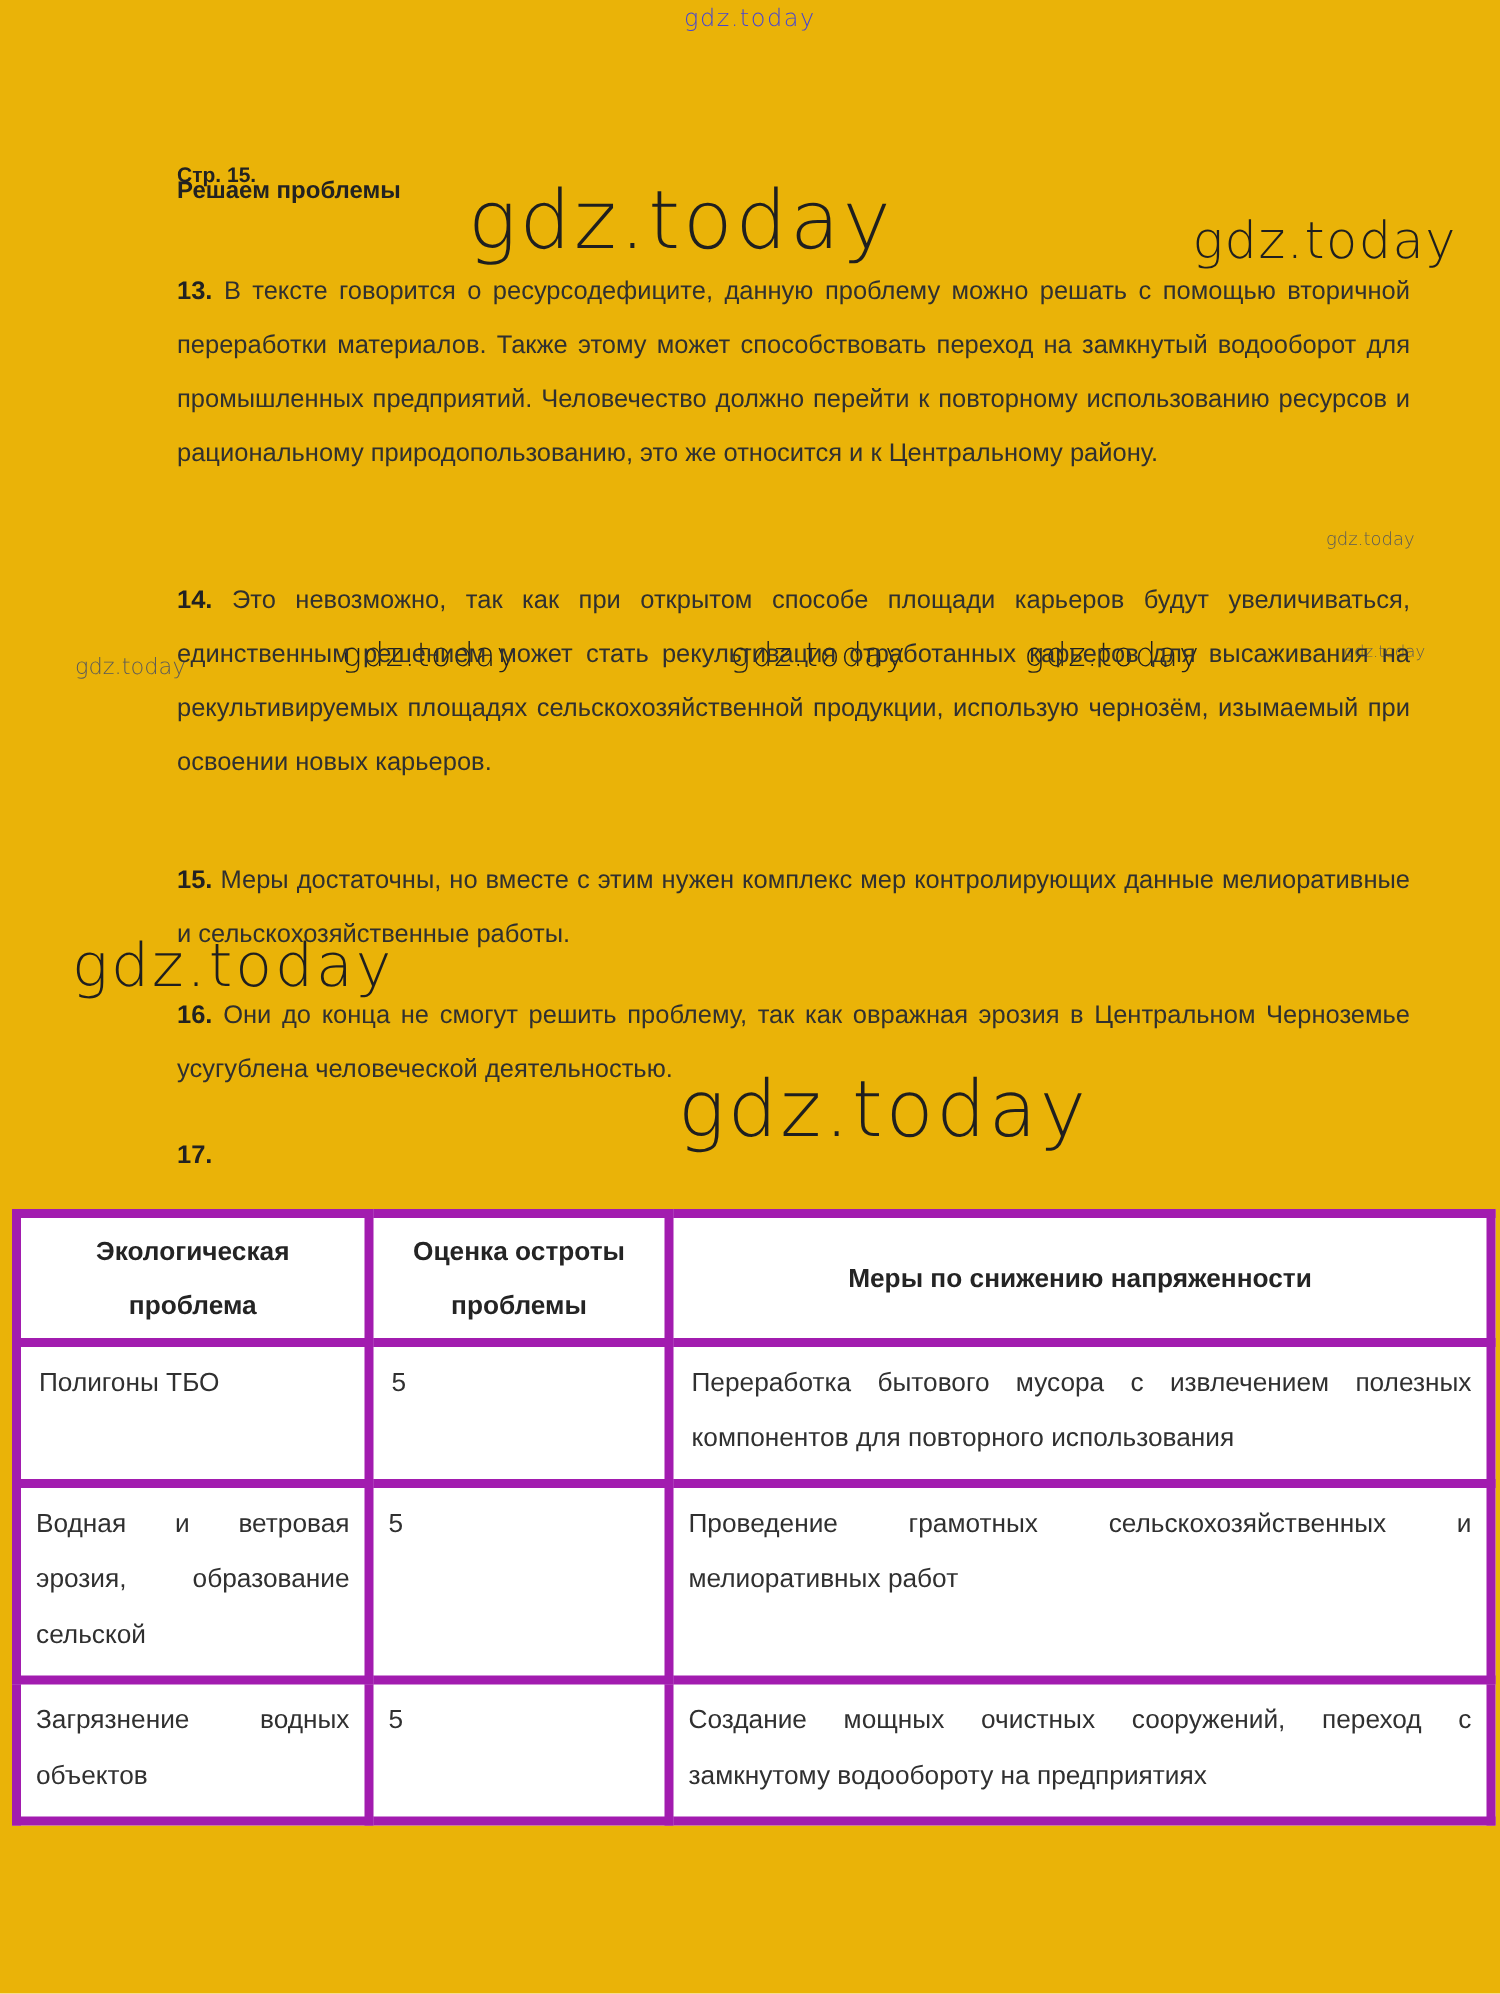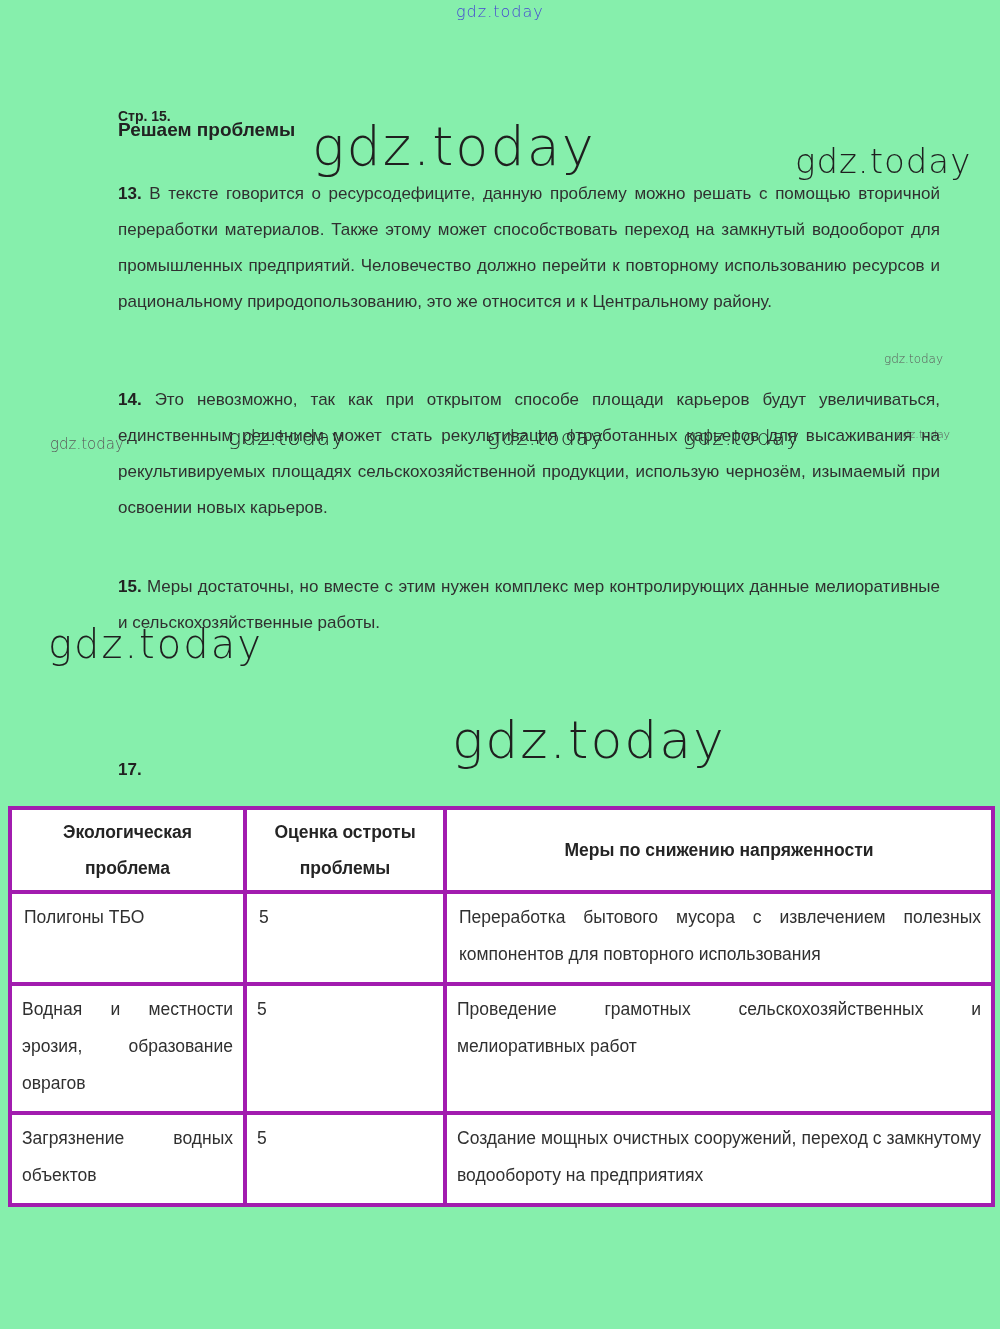--- a/index.html
+++ b/index.html
@@ -1,19 +1,19 @@
 <!DOCTYPE html>
 <html><head>
 <meta charset="utf-8">
 <style>
   html,body{margin:0;padding:0;background:#ffffff;}
   .page{
     position:relative;
     width:1000px;height:1329px;
-    background:#86efac;
+    background:#eab308;
     font-family:"Liberation Sans","DejaVu Sans",sans-serif;
     color:#2d2d2d;
     overflow:hidden;
   }
   
   .wm{
     position:absolute;
     font-family:"DejaVu Sans",sans-serif;
     font-weight:200;
     color:#1f1f1f;
@@ -24,21 +24,21 @@
   }
   .wm-blue{color:#4646d2;}
   .wm-faint{color:#5a5a5a;letter-spacing:0;}
   
   .h-page{
     position:absolute;left:118px;top:64px;
     font-size:14px;font-weight:bold;color:#222;margin-top:44px;
   }
   .h-section{
     position:absolute;left:118px;top:119px;
-    font-size:19px;font-weight:bold;color:#222;
+    font-size:16px;font-weight:bold;color:#222;
   }
   
   .para{
     position:absolute;left:118px;width:822px;
     font-size:17px;line-height:36px;
     text-align:justify;color:#303030;
   }
   .para .pnum{font-weight:bold;color:#222;}
   
   table.answers{
@@ -47,21 +47,21 @@
     border-collapse:collapse;
     table-layout:fixed;
     font-size:17.5px;color:#303030;
     background:#fff;
   }
   table.answers col.c1{width:235px;}
   table.answers col.c2{width:200px;}
   table.answers col.c3{width:548px;}
   table.answers th,
   table.answers td{
-    border:4px solid #a21caf;
+    border:6px solid #a21caf;
     line-height:37px;
     padding:5px 10px 9px 10px;
     vertical-align:top;
     overflow:hidden;
   }
   table.answers th{
     height:62px;
     text-align:center;
     vertical-align:middle;
     font-weight:bold;color:#242424;
@@ -103,20 +103,24 @@
     <span>В тексте говорится о ресурсодефиците, данную проблему можно решать с помощью вторичной переработки материалов. Также этому может способствовать переход на замкнутый водооборот для промышленных предприятий. Человечество должно перейти к повторному использованию ресурсов и рациональному природопользованию, это же относится и к Центральному району.</span>
   </div>
   <div class="para" style="top:382px;">
     <span class="pnum">14.</span>
     <span>Это невозможно, так как при открытом способе площади карьеров будут увеличиваться, единственным решением может стать рекультивация отработанных карьеров для высаживания на рекультивируемых площадях сельскохозяйственной продукции, использую чернозём, изымаемый при освоении новых карьеров.</span>
   </div>
   <div class="para" style="top:569px;">
     <span class="pnum">15.</span>
     <span>Меры достаточны, но вместе с этим нужен комплекс мер контролирующих данные мелиоративные и сельскохозяйственные работы.</span>
   </div>
+  <div class="para" style="top:659px;">
+    <span class="pnum">16.</span>
+    <span>Они до конца не смогут решить проблему, так как овражная эрозия в Центральном Черноземье усугублена человеческой деятельностью.</span>
+  </div>
   <div class="para" style="top:752px;">
     <span class="pnum">17.</span>
     <span></span>
   </div>
 
   <table class="answers">
     <colgroup>
         <col class="c1">
         <col class="c2">
         <col class="c3">
@@ -128,21 +132,21 @@
         <th>Меры по снижению напряженности</th>
       </tr>
     </thead>
     <tbody>
       <tr class="r1">
         <td class="cell-problem">Полигоны ТБО</td>
         <td class="cell-score">5</td>
         <td class="cell-measures">Переработка бытового мусора с извлечением полезных компонентов для повторного использования</td>
       </tr>
       <tr class="r2">
-        <td class="cell-problem">Водная и местности эрозия, образование оврагов</td>
+        <td class="cell-problem">Водная и ветровая эрозия, образование сельской</td>
         <td class="cell-score">5</td>
         <td class="cell-measures">Проведение грамотных сельскохозяйственных и мелиоративных работ</td>
       </tr>
       <tr class="r4">
         <td class="cell-problem">Загрязнение водных объектов</td>
         <td class="cell-score">5</td>
         <td class="cell-measures">Создание мощных очистных сооружений, переход с замкнутому водообороту на предприятиях</td>
       </tr>
     </tbody>
   </table>

